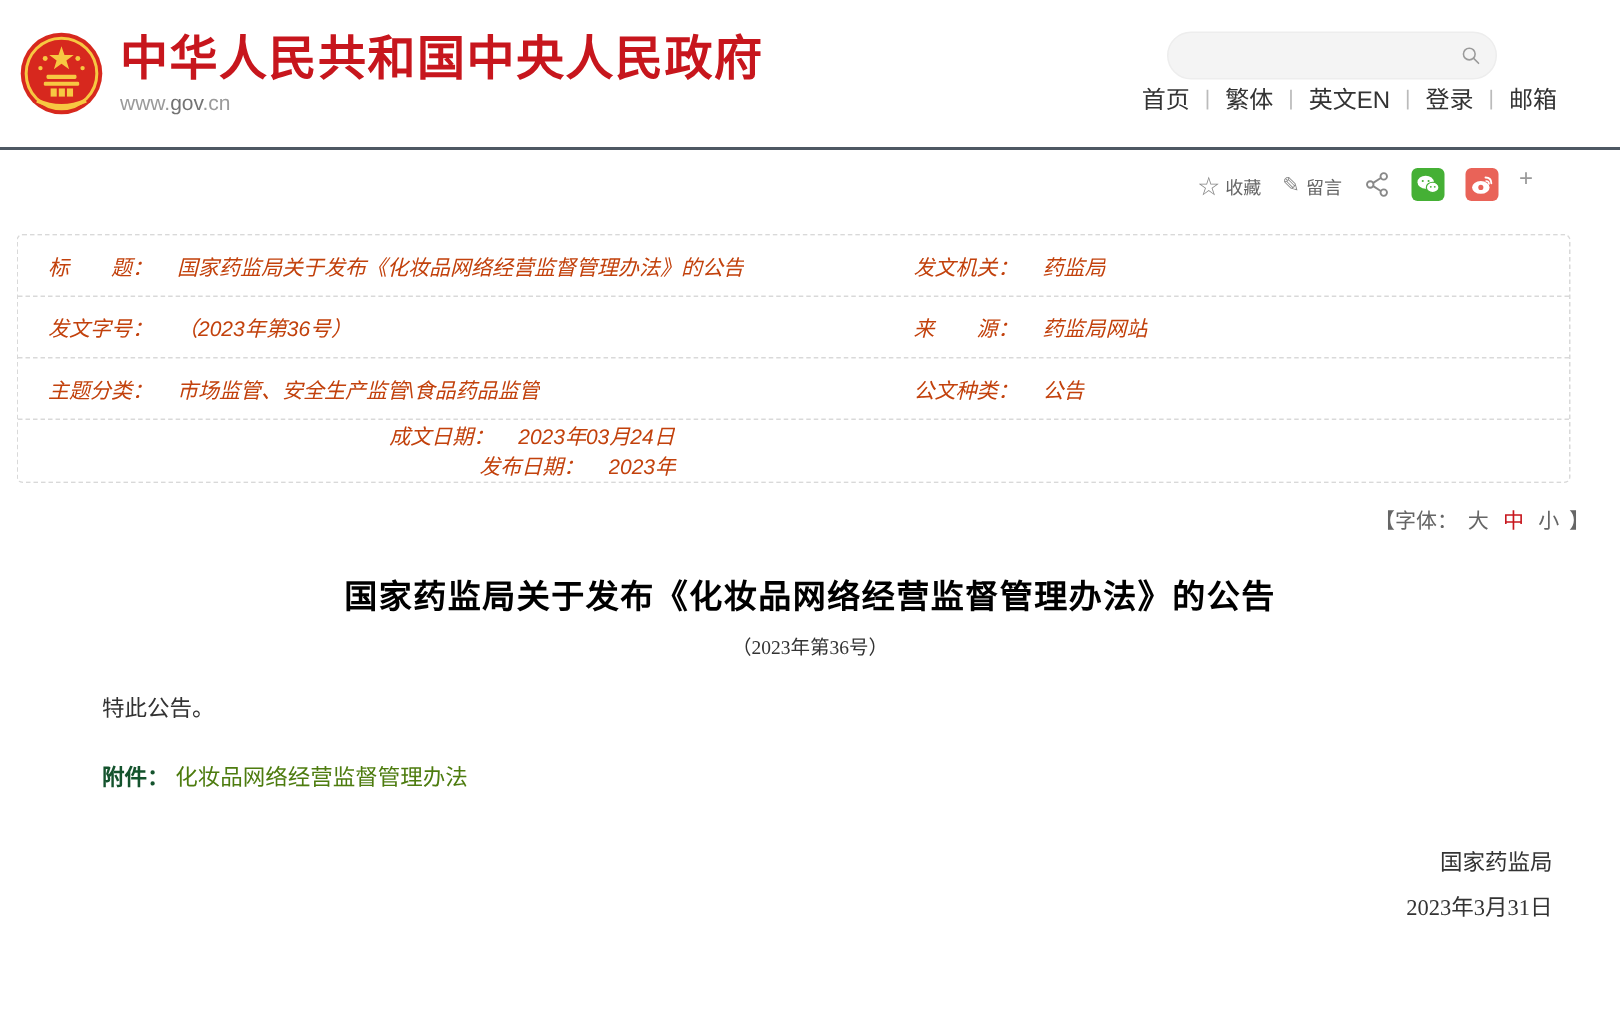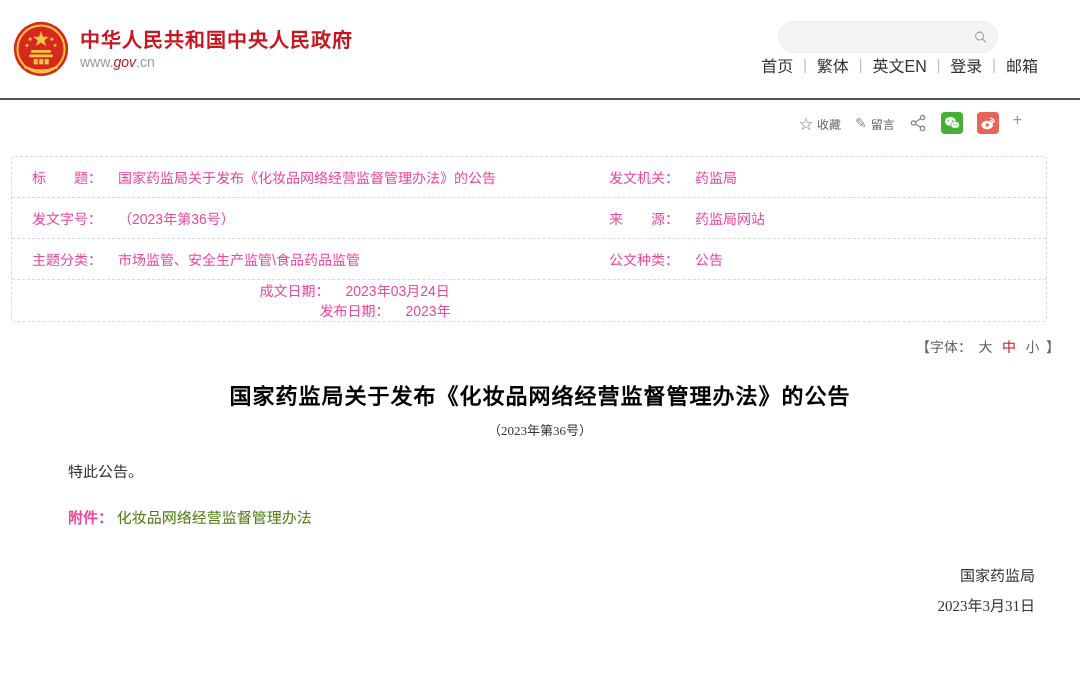--- a/index.html
+++ b/index.html
@@ -6,23 +6,23 @@
   html,body { background:#fff; }
   body {
     width:1080px; height:681px; margin:0 auto; position:relative;
     font-family:"Liberation Sans", sans-serif; color:#333; overflow:hidden;
   }
   
   .site-header { height:98px; display:flex; align-items:center; padding:0 32px 0 12px; }
   .brand { display:flex; align-items:center; cursor:pointer; }
   .emblem { width:58px; height:58px; flex:0 0 auto; }
   .brand-text { margin-left:10px; }
-  .site-title { font-size:20px; font-weight:bold; color:#c7161d; letter-spacing:1px; line-height:1.1; }
+  .site-title { font-size:32px; font-weight:bold; color:#c7161d; letter-spacing:1px; line-height:1.1; }
   .site-url { font-size:14px; color:#9a9a9a; margin-top:3px; }
-  .site-url .red { color:#b91c1c;font-style:italic; }
+  .site-url .red { color:#737373; }
   .header-right { margin-left:auto; display:flex; align-items:center;flex-direction:column; }
   .search-box {
     width:220px; height:32px; background:#f4f4f4; border:1px solid #ededed;
     border-radius:16px; display:flex; align-items:center; padding:0 10px 0 14px;
   }
   .search-box input {
     flex:1; border:none; background:transparent; outline:none; font-size:14px; color:#333;
   }
   .search-icon { width:18px; height:18px; cursor:pointer; }
   .top-nav { display:flex; align-items:center; margin-left:24px; font-size:16px; color:#333; }
@@ -39,21 +39,21 @@
   .share-glyph { font-size:14px; color:#888; }
   .icon-badge { width:22px; height:22px; border-radius:4px; display:flex; align-items:center; justify-content:center; cursor:pointer; }
   .wechat-badge { background:#45b035; }
   .weibo-badge { background:#e96358; }
   .plus-item { color:#999; font-size:16px; cursor:pointer; line-height:1; margin-top:-6px; }
 
   
   .meta-table {
     margin:14px 33px 0 11px;
     border:1px dashed #d9d9d9; border-radius:4px;
-    font-size:14px; color:#ec4899;
+    font-size:14px; color:#c2410c;font-style:italic;
   }
   .meta-row { display:flex; height:41px; align-items:center; border-bottom:1px dashed #d9d9d9; }
   .meta-row:last-child { border-bottom:none;flex-direction:column; }
   .cell { display:flex; align-items:center; }
   .cell-left { width:56%; padding-left:20px; }
   .cell-right { width:44%; padding-left:18px; }
   .meta-label { width:86px; flex:0 0 auto; white-space:pre; }
   .meta-value { white-space:nowrap; overflow:hidden; }
 
   
@@ -70,21 +70,21 @@
   .article { font-family:"Liberation Serif", serif; }
   .article-title {
     text-align:center; font-size:22px; font-weight:bold; color:#000;
     margin-top:22px; letter-spacing:1px;
   }
   .article-subtitle { text-align:center; font-size:13px; color:#333; margin-top:10px; }
   .article-body { margin:18px 38px 0 38px; font-size:15px; line-height:2.1; color:#333; }
   .para { text-indent:2em; }
   .para + .para { margin-top:14px; }
   .attachment { text-indent:2em; margin-top:14px; }
-  .attachment-label { font-weight:bold; color:#ec4899;font-family:Liberation Mono, monospace; }
+  .attachment-label { font-weight:bold; color:#14532d;font-family:Liberation Mono, monospace; }
   .attachment-link { color:#4d7c0f; text-decoration:none; cursor:pointer; }
   .signature-block { margin:26px 45px 0 0; text-align:right; font-size:15px; color:#333; line-height:2; }
 </style>
 </head>
 <body>
 
 <header class="site-header">
   <div class="brand">
     <svg class="emblem" viewBox="0 0 64 64">
       <circle cx="32" cy="32" r="30" fill="#d7281e"></circle>

